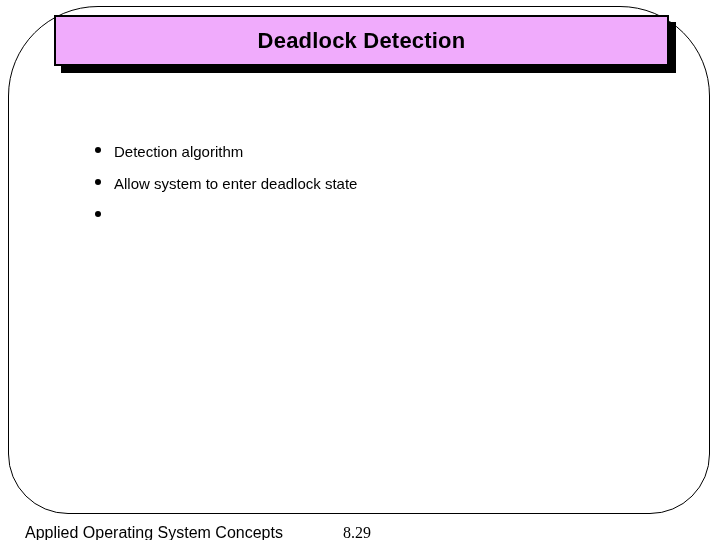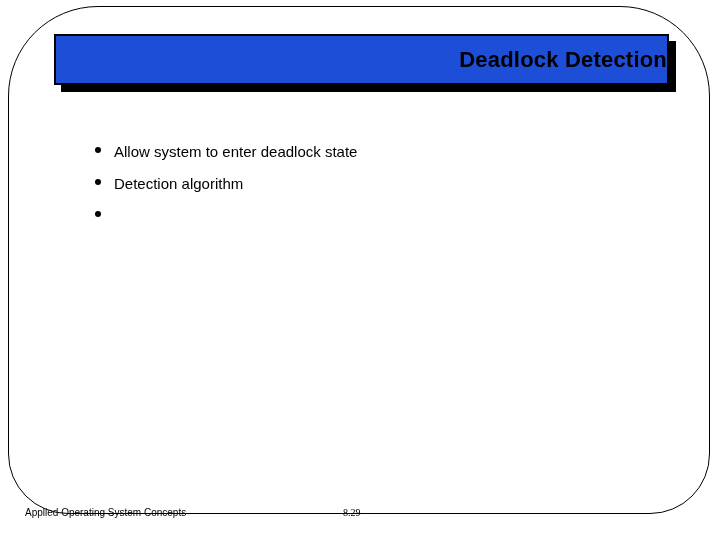--- a/index.html
+++ b/index.html
@@ -24,30 +24,30 @@
     height: 508px;
     border: 1px solid #000000;
     border-radius: 90px 90px 60px 60px;
     box-sizing: border-box;
     background: #ffffff;
   }
   
   .title-bar {
     position: absolute;
     left: 54px;
-    top: 34px;
+    top: 15px;
     width: 615px;
     height: 51px;
     box-sizing: border-box;
-    background: #1d4ed8;
+    background: #f0abfc;
     border: 2px solid #000000;
     box-shadow: 7px 7px 0 #000000;
     display: flex;
     align-items: center;
-    justify-content: flex-end;
+    justify-content: center;
     z-index: 2;
   }
   .title-text {
     font-size: 22px;
     font-weight: bold;
     letter-spacing: 0.2px;
     white-space: nowrap;
   }
   
   .bullets {
@@ -71,23 +71,23 @@
     background: #000000;
     margin-top: 5px;
     margin-right: 13px;
     flex: 0 0 auto;
   }
   
   .footer {
     position: absolute;
     left: 0;
     right: 0;
-    bottom: 21px;
+    bottom: 1px;
     height: 14px;
-    font-size: 10px;
+    font-size: 16px;
     line-height: 13px;
     z-index: 1;
   }
   .footer-left {
     position: absolute;
     left: 25px;
     bottom: 0;
     white-space: nowrap;
   }
   .footer-page {
@@ -109,25 +109,25 @@
 
 <div class="slide-frame"></div>
 
 <div class="title-bar">
   <div class="title-text">Deadlock Detection</div>
 </div>
 
 <div class="bullets">
   <div class="bullet-item">
     <span class="bullet-dot"></span>
-    <span>Allow system to enter deadlock state</span>
+    <span>Detection algorithm</span>
   </div>
   <div class="bullet-item">
     <span class="bullet-dot"></span>
-    <span>Detection algorithm</span>
+    <span>Allow system to enter deadlock state</span>
   </div>
   <div class="bullet-item">
     <span class="bullet-dot"></span>
   </div>
 </div>
 
 <div class="footer">
   <span class="footer-left">Applied Operating System Concepts</span>
   <span class="footer-page">8.29</span>
 </div>

